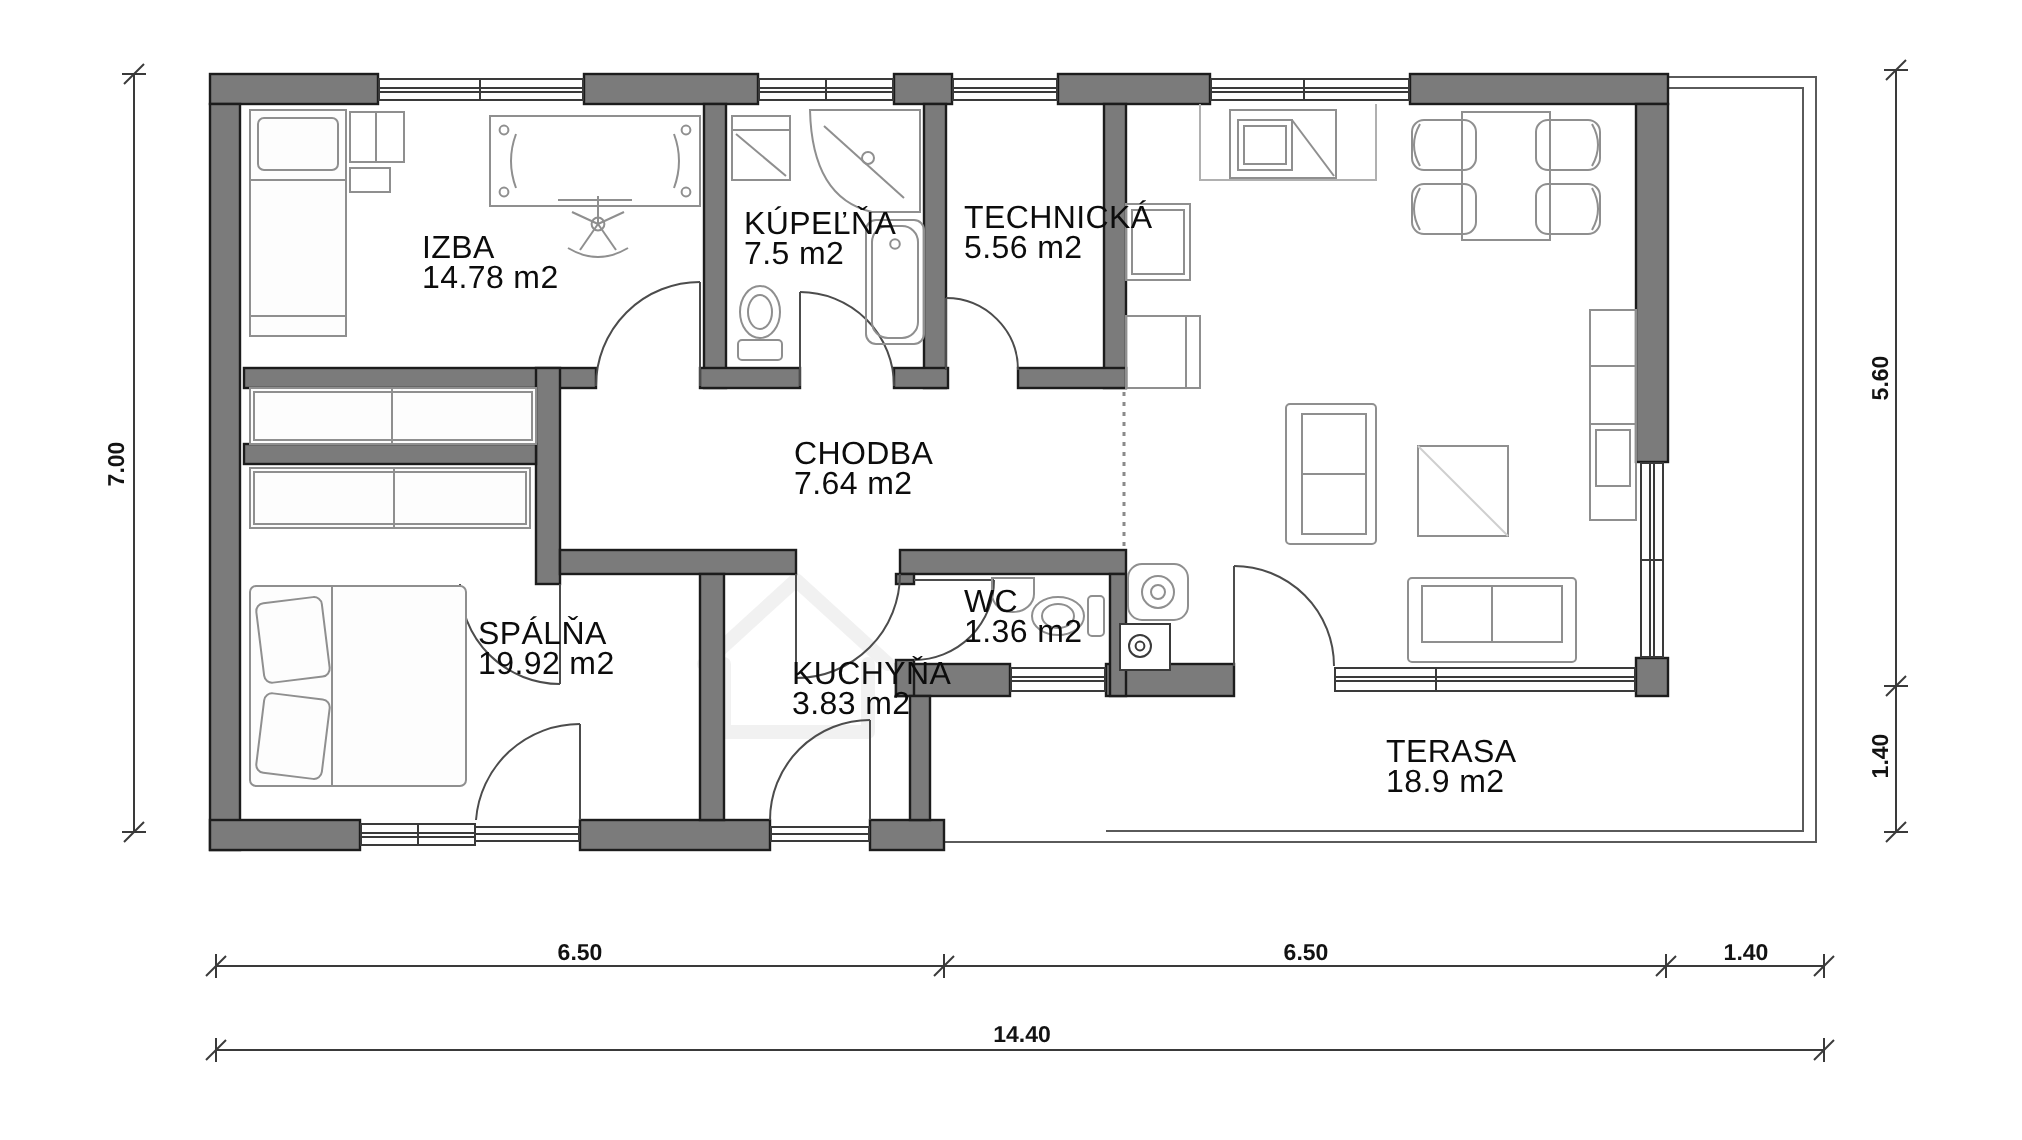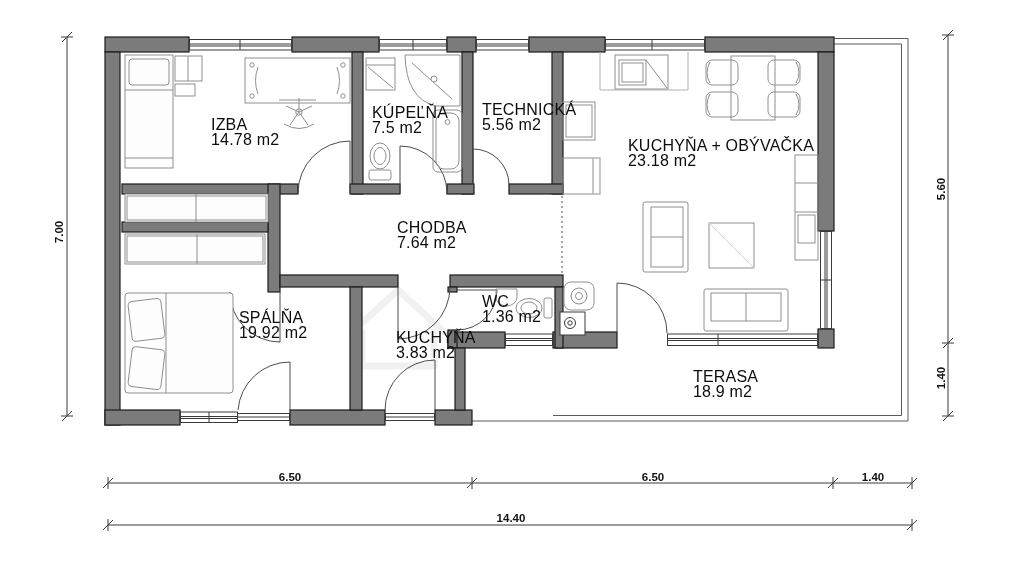--- a/index.html
+++ b/index.html
@@ -415,24 +415,20 @@
   <div>14.78 m2</div>
 </div>
 <div class="room-label" style="left:372px;top:106px">
   <div>KÚPEĽŇA</div>
   <div>7.5 m2</div>
 </div>
 <div class="room-label" style="left:482px;top:103px">
   <div>TECHNICKÁ</div>
   <div>5.56 m2</div>
 </div>
-<div class="room-label" style="left:628px;top:139px">
-  <div>KUCHYŇA + OBÝVAČKA</div>
-  <div>23.18 m2</div>
-</div>
 <div class="room-label" style="left:397px;top:221px">
   <div>CHODBA</div>
   <div>7.64 m2</div>
 </div>
 <div class="room-label" style="left:239px;top:311px">
   <div>SPÁLŇA</div>
   <div>19.92 m2</div>
 </div>
 <div class="room-label" style="left:482px;top:295px">
   <div>WC</div>

